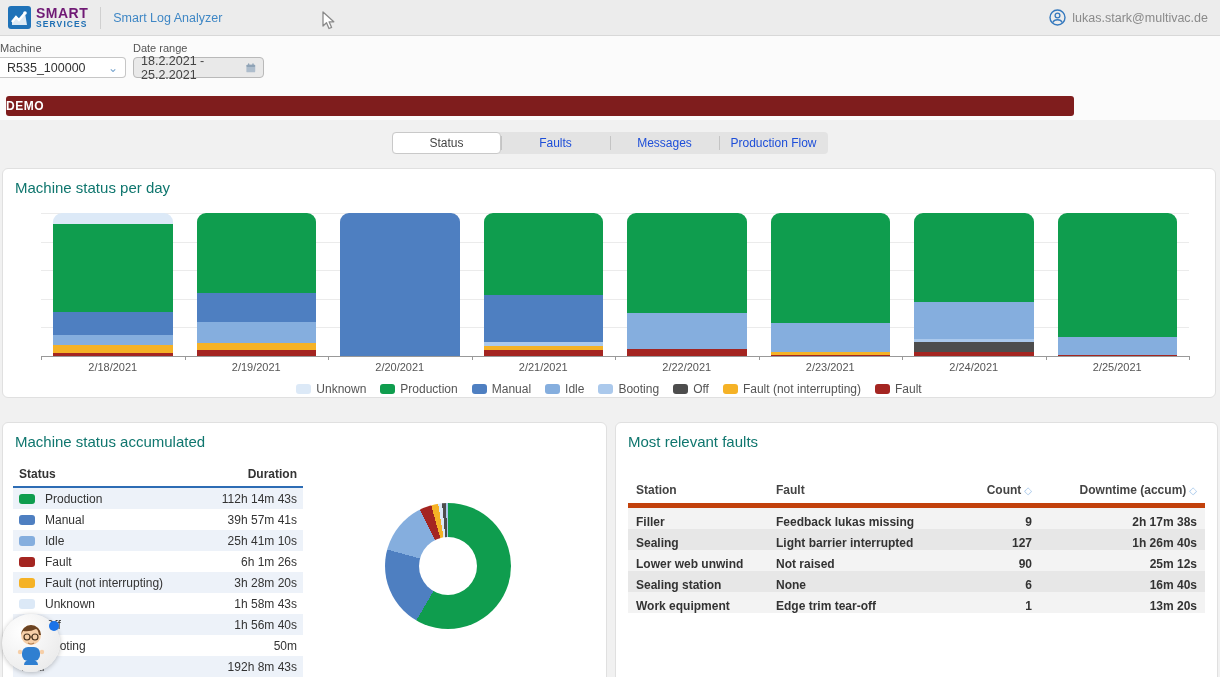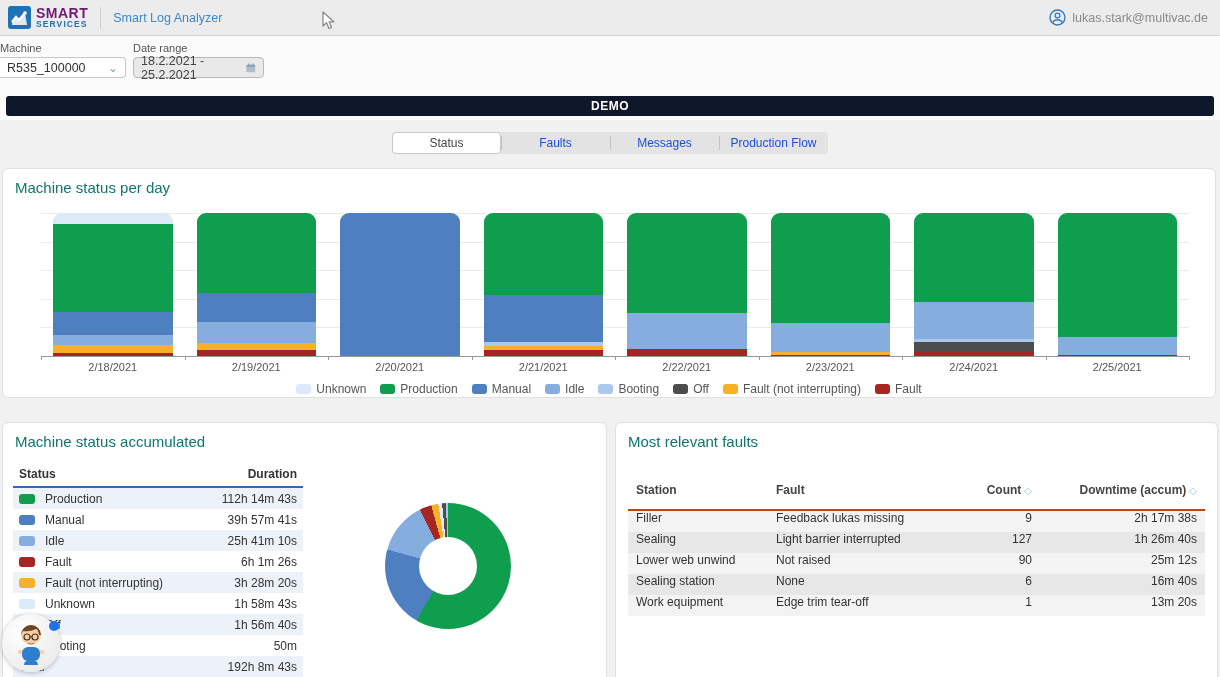--- a/index.html
+++ b/index.html
@@ -26,22 +26,22 @@
     border-radius:0 4px 4px 0; display:flex; align-items:center; padding:0 7px; }
   .machine-box .val { flex:1; font-size:12.5px; color:#333; }
   .machine-box .chev { color:#7ba7cf; font-size:12px; line-height:1; }
   .date-group { position:absolute; left:133px; top:42px; z-index:3; }
   .date-box { width:131px; height:21px; background:#e9e9e9; border:1px solid #b9b9b9; border-radius:4px;
     display:flex; align-items:center; padding:0 7px; gap:7px; }
   .date-box .val { font-size:12.5px; color:#444; }
   
   .lower-bg { position:absolute; left:0; top:120px; width:1220px; height:557px; background:#f1f1f1; }
   
-  .demo { position:absolute; left:6px; top:96px; width:1208px; height:20px; background:#0f172a; border-radius:3px;
-    color:#fff; font-weight:bold; font-size:12px; text-align:center; line-height:20px; letter-spacing:.5px; z-index:2; }
+  .demo { position:absolute; left:6px; top:96px; width:1068px; height:20px; background:#7f1d1d; border-radius:3px;
+    color:#fff; font-weight:bold; font-size:12px; text-align:left; line-height:20px; letter-spacing:.5px; z-index:2; }
   
   .tabsrow { position:absolute; left:0; top:132px; width:1220px; display:flex; justify-content:center; z-index:2; }
   .tabs { display:flex; background:#e3e3e3; border-radius:4px; height:22px; }
   .tab { width:109px; text-align:center; line-height:22px; font-size:12px; color:#1d4ed8; position:relative; }
   .tab + .tab::before { content:""; position:absolute; left:0; top:4px; bottom:4px; width:1px; background:#c4c4c4; }
   .tab.active { background:#fff; border:1px solid #c9c9c9; border-radius:4px; line-height:20px; color:#444; }
   .tab.active::before { display:none; }
   
   .card { position:absolute; background:#fff; border:1px solid #e0e0e0; border-radius:6px; z-index:2; }
   .card-title { position:absolute; left:12px; top:10px; font-size:15px; color:#0f766e; }
@@ -71,22 +71,22 @@
   .acc-rows .acc-row:nth-child(odd) { background:#edf2f9; }
   .acc-row.total { background:#d7e5f7; }
   .acc-row .swatch { width:16px; margin-right:10px; }
   .acc-row .dur { margin-left:auto; }
   
   .donut { position:absolute; left:382px; top:80px; width:126px; height:126px; border-radius:50%; }
   .donut::after { content:""; position:absolute; left:50%; top:50%; width:58px; height:58px; margin:-29px 0 0 -29px;
     background:#fff; border-radius:50%; }
   
   .faults-table { position:absolute; left:12px; right:12px; top:56px; font-size:12px; }
-  .f-header { display:flex; font-weight:bold; color:#444; padding:4px 8px 12px 8px; border-bottom:2px solid #c2410c; }
-  .f-row { display:flex; align-items:flex-start; height:21px; padding:0 8px; color:#333; }
+  .f-header { display:flex; font-weight:bold; color:#444; padding:4px 8px 6px 8px; border-bottom:5px solid #c2410c; }
+  .f-row { display:flex; align-items:flex-end; height:21px; padding:0 8px; color:#333;font-weight:bold; }
   .f-rows .f-row:nth-child(odd) { background:#f3f3f3; }
   .f-rows .f-row:nth-child(even) { background:#e7e7e7; }
   .c-station { width:140px; }
   .c-fault { flex:1; }
   .c-count { width:90px; text-align:right; }
   .c-down { width:165px; text-align:right; }
   .sort-ic { color:#9fc3e8; font-size:10px; margin-left:3px; font-weight:normal; }
   
   .assistant { position:absolute; left:2px; top:614px; width:58px; height:58px; z-index:6; }
   .assistant .circle { position:absolute; inset:0; border-radius:50%;

